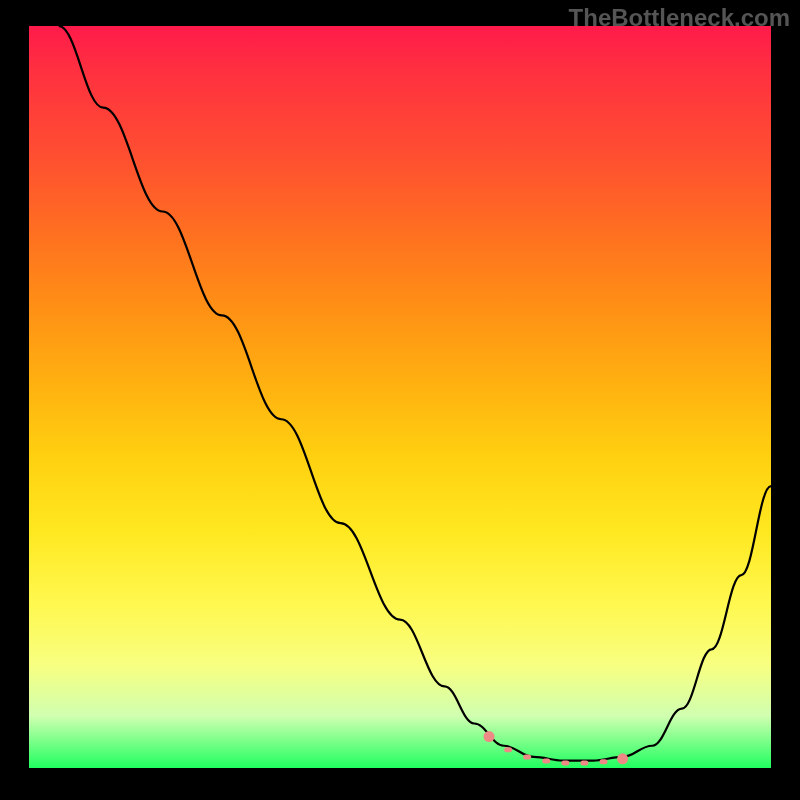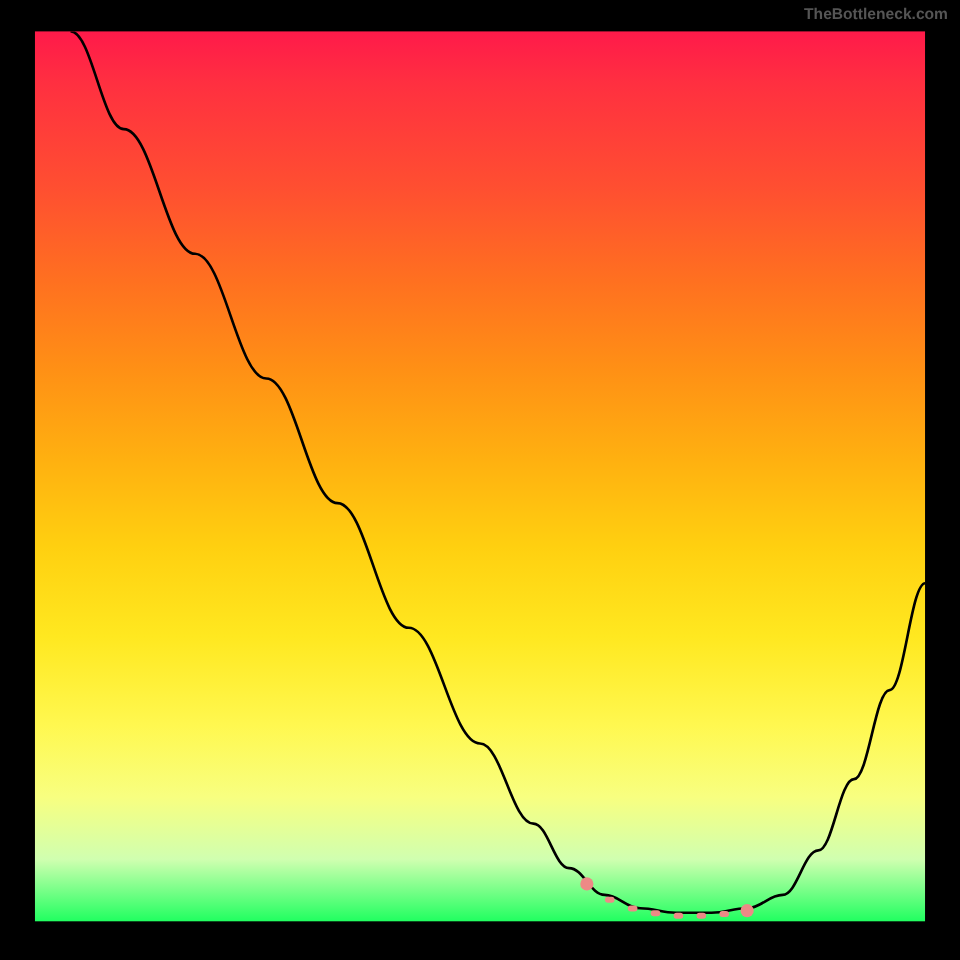--- a/index.html
+++ b/index.html
@@ -9,21 +9,21 @@
     height: 800px;
     background: #000;
     position: relative;
     font-family: Arial, sans-serif;
   }
   .watermark {
     position: absolute;
     top: 4px;
     right: 10px;
     color: #555;
-    font-size: 13px;
+    font-size: 24px;
     font-weight: bold;
     z-index: 10;
   }
   .plot-area {
     position: absolute;
     left: 29px;
     top: 26px;
     width: 742px;
     height: 742px;
     overflow: hidden;

